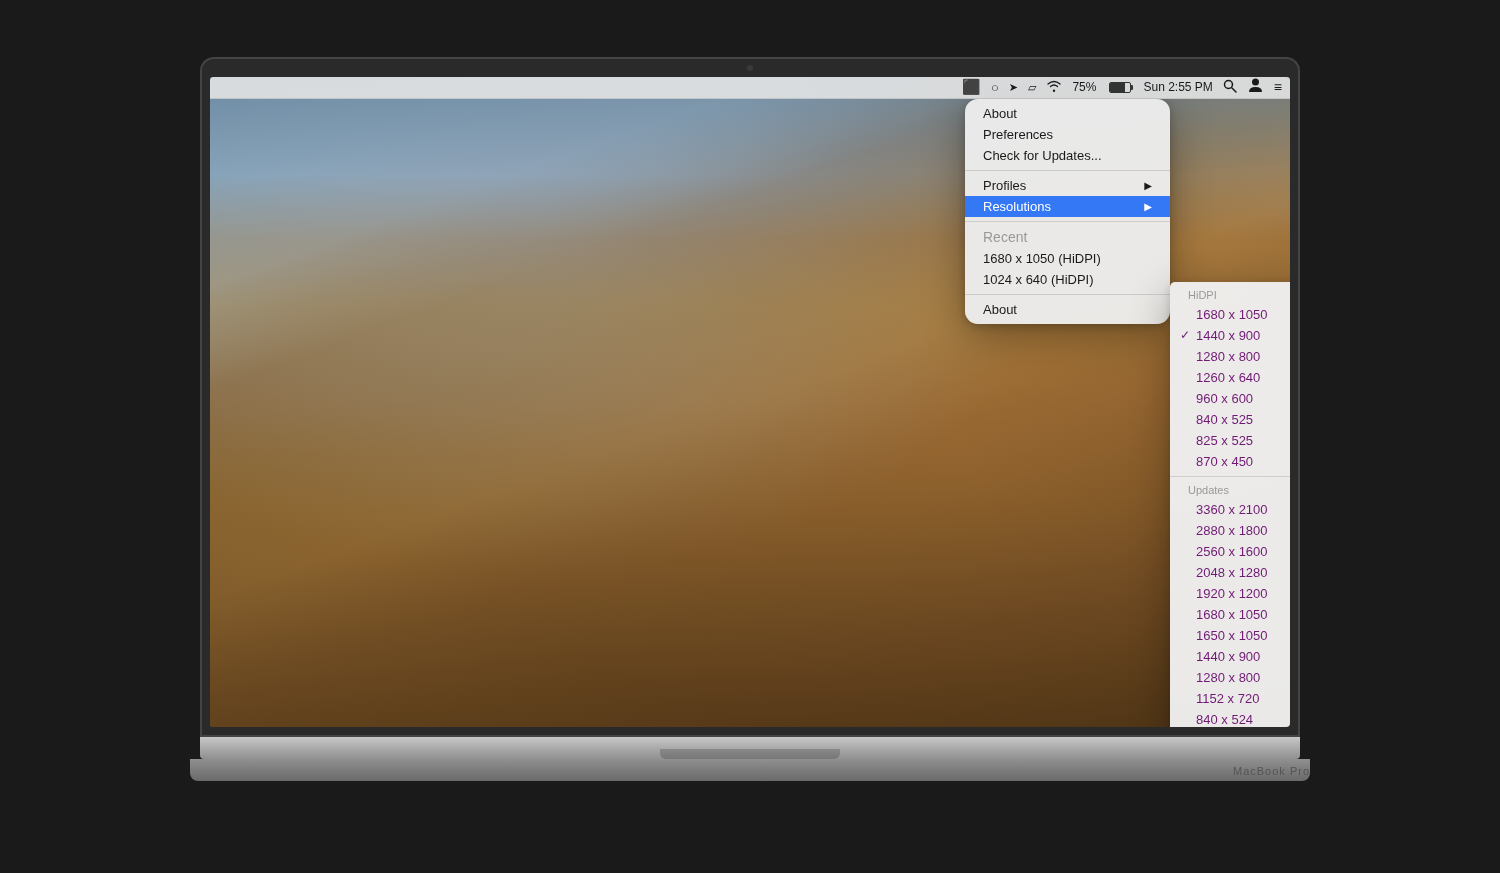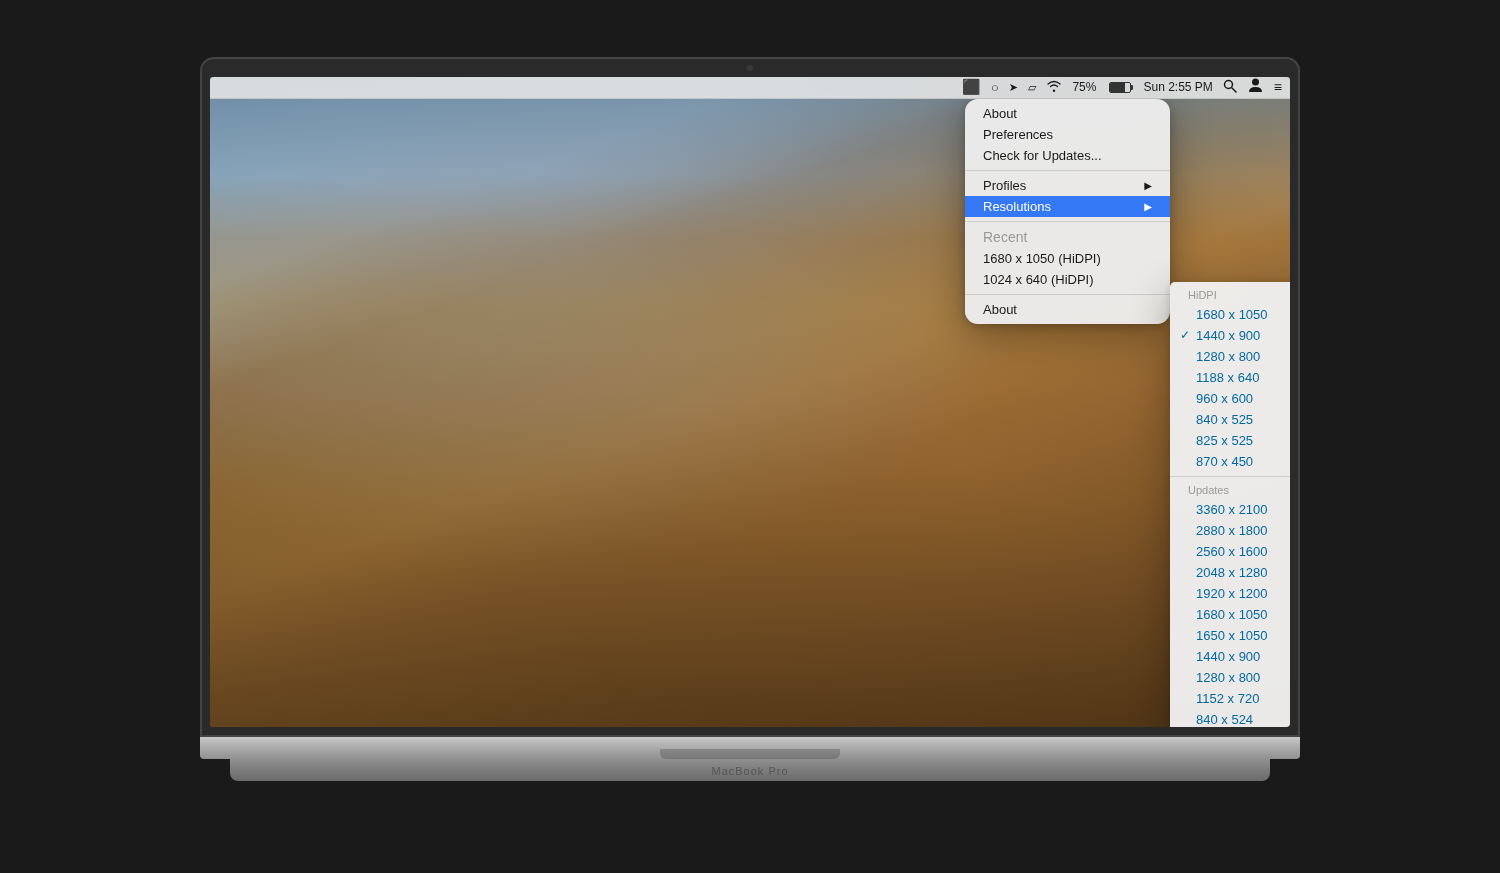--- a/index.html
+++ b/index.html
@@ -193,21 +193,21 @@
     .menu-section-header {
       padding: 3px 18px;
       font-size: 14px;
       color: #999;
       cursor: default;
     }
 
     .submenu-item {
       padding: 3px 18px 3px 26px;
       font-size: 13px;
-      color: #0369a1;
+      color: #701a75;
       cursor: pointer;
       display: flex;
       align-items: center;
       white-space: nowrap;
       position: relative;
     }
 
     .submenu-item.section-header {
       padding-left: 18px;
       color: #999;
@@ -240,26 +240,26 @@
     }
 
     .laptop-hinge {
       width: 180px;
       height: 10px;
       background: linear-gradient(180deg, #888 0%, #777 100%);
       border-radius: 0 0 6px 6px;
     }
 
     .laptop-base {
-      width: 1040px;
+      width: 1120px;
       height: 22px;
       background: linear-gradient(180deg, #909090 0%, #808080 40%, #6a6a6a 100%);
       border-radius: 0 0 8px 8px;
       display: flex;
-      justify-content: center;
+      justify-content: flex-end;
       align-items: center;
     }
 
     .macbook-label {
       font-size: 11px;
       color: #555;
       letter-spacing: 1px;
       margin-top: 2px;
     }
 
@@ -384,21 +384,21 @@
                 <span>1680 x 1050</span>
               </div>
               <div class="submenu-item">
                 <span class="checkmark">✓</span>
                 <span>1440 x 900</span>
               </div>
               <div class="submenu-item">
                 <span>1280 x 800</span>
               </div>
               <div class="submenu-item">
-                <span>1188 x 640</span>
+                <span>1260 x 640</span>
               </div>
               <div class="submenu-item">
                 <span>960 x 600</span>
               </div>
               <div class="submenu-item">
                 <span>840 x 525</span>
               </div>
               <div class="submenu-item">
                 <span>825 x 525</span>
               </div>

